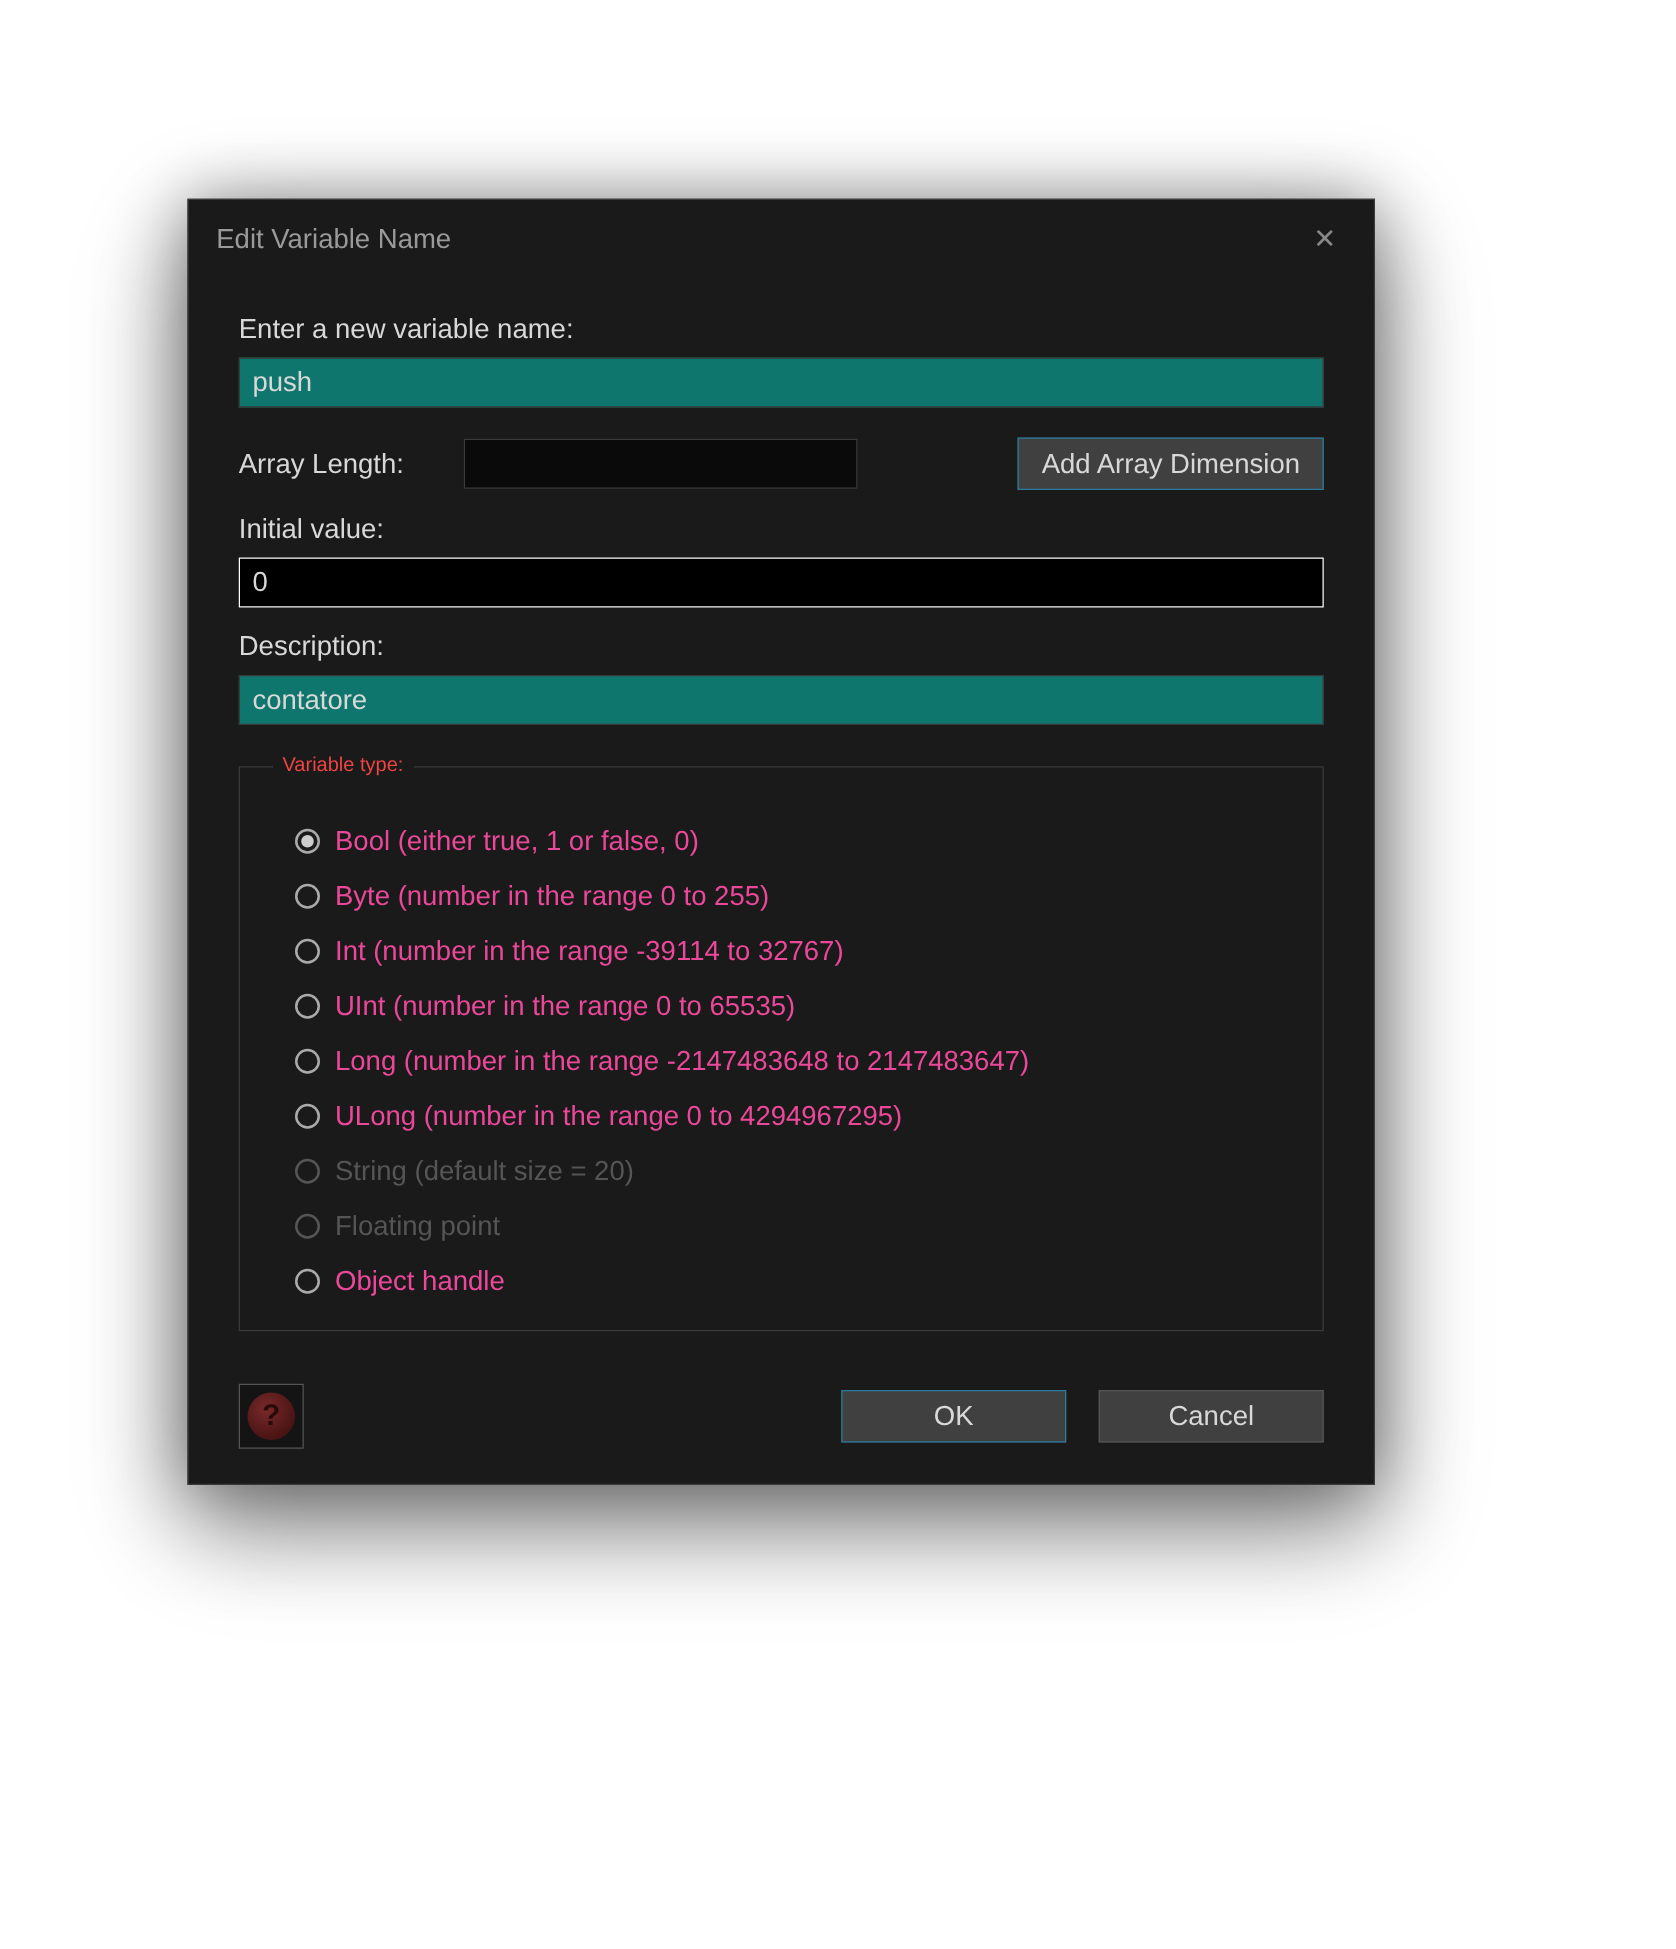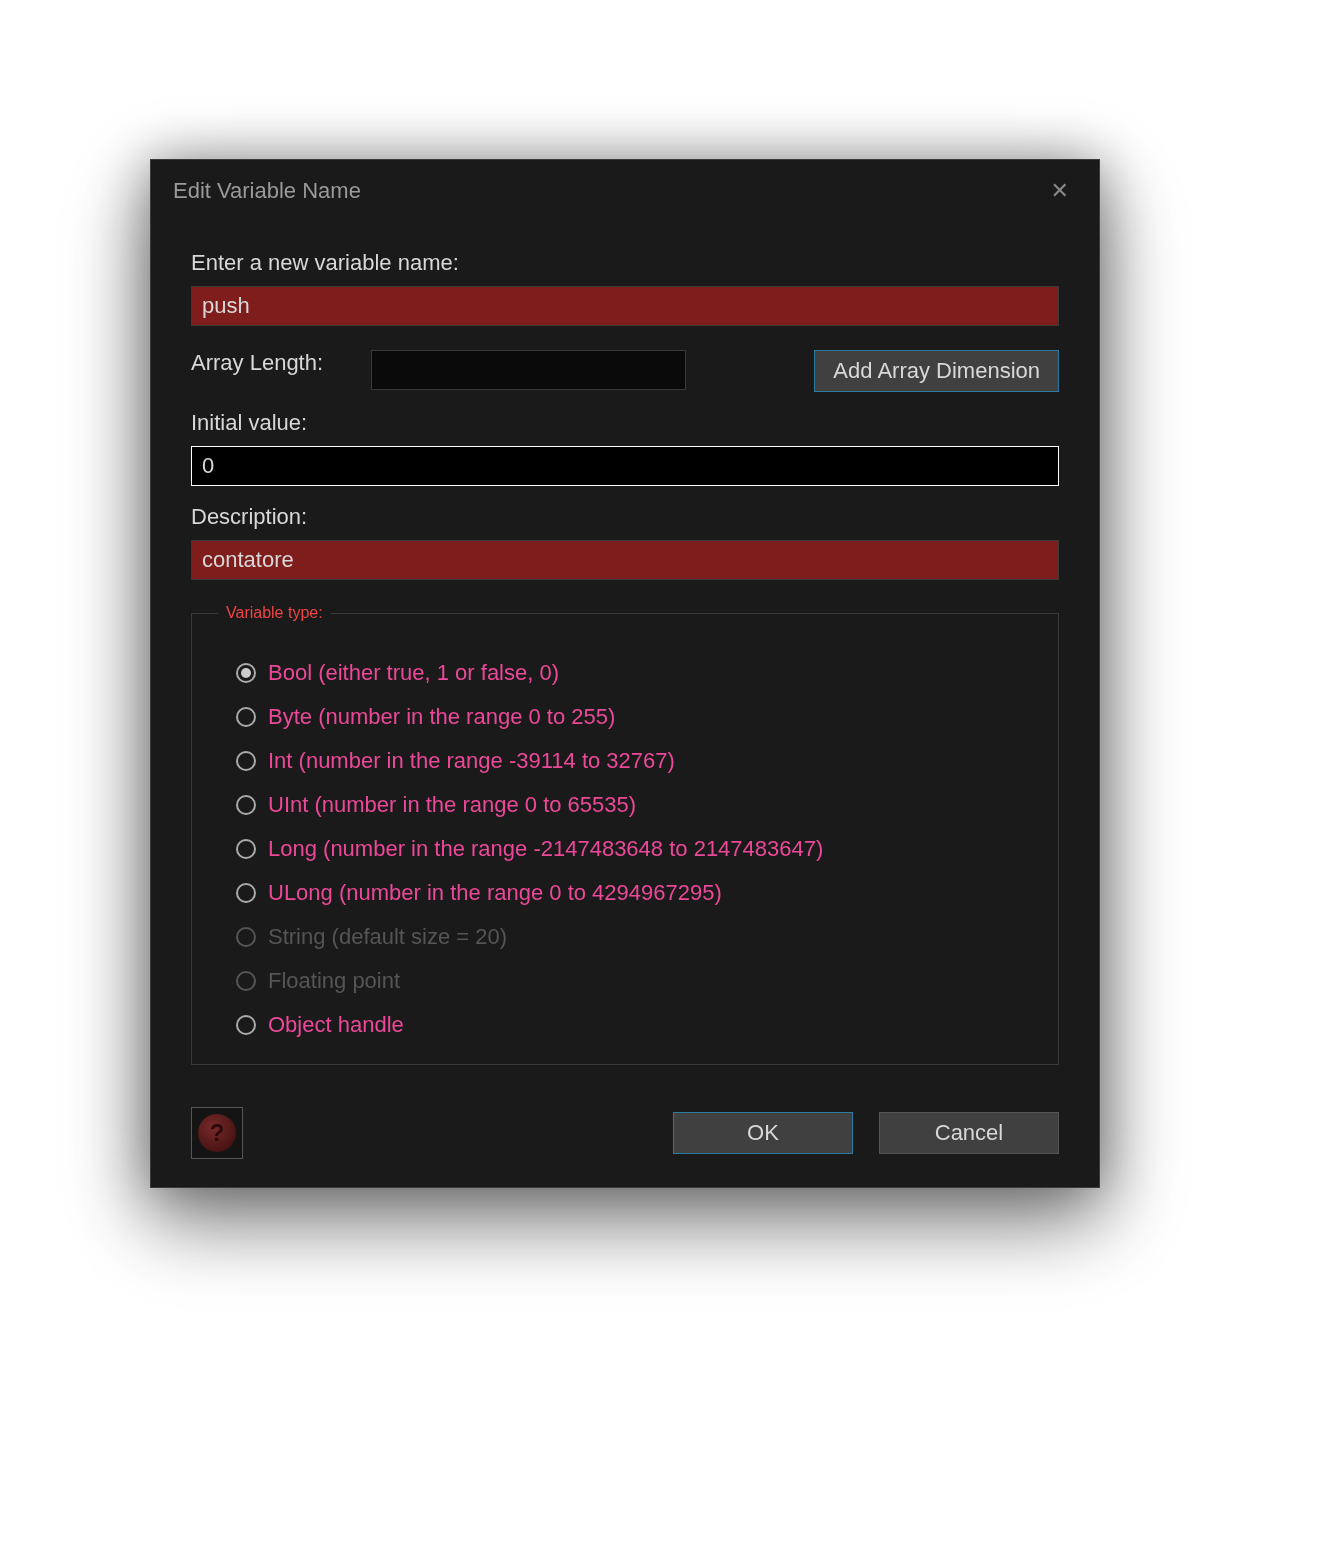--- a/index.html
+++ b/index.html
@@ -44,34 +44,35 @@
     padding: 10px 40px 20px 40px;
   }
   .field-label {
     color: #d8d8d8;
     margin-top: 18px;
     margin-bottom: 10px;
     font-size: 22px;
   }
   .text-input {
     width: 100%;
-    background: #7f1d1d;
+    background: #0f766e;
     border: 1px solid #3a3a3a;
     color: #d8d8d8;
     font-size: 22px;
     padding: 6px 10px;
     height: 40px;
     outline: none;
   }
   .text-input.focused {
     background: #000000;
     border: 1px solid #ffffff;
   }
   .row-array {
     display: flex;
+    align-items: center;
     gap: 10px;
     margin-top: 24px;
   }
   .row-array .field-label { margin: 0; flex: 0 0 auto; min-width: 170px;}
   .array-input {
     width: 315px;
     background: #0a0a0a;
     border: 1px solid #3a3a3a;
     height: 40px;
     color: #d8d8d8;

